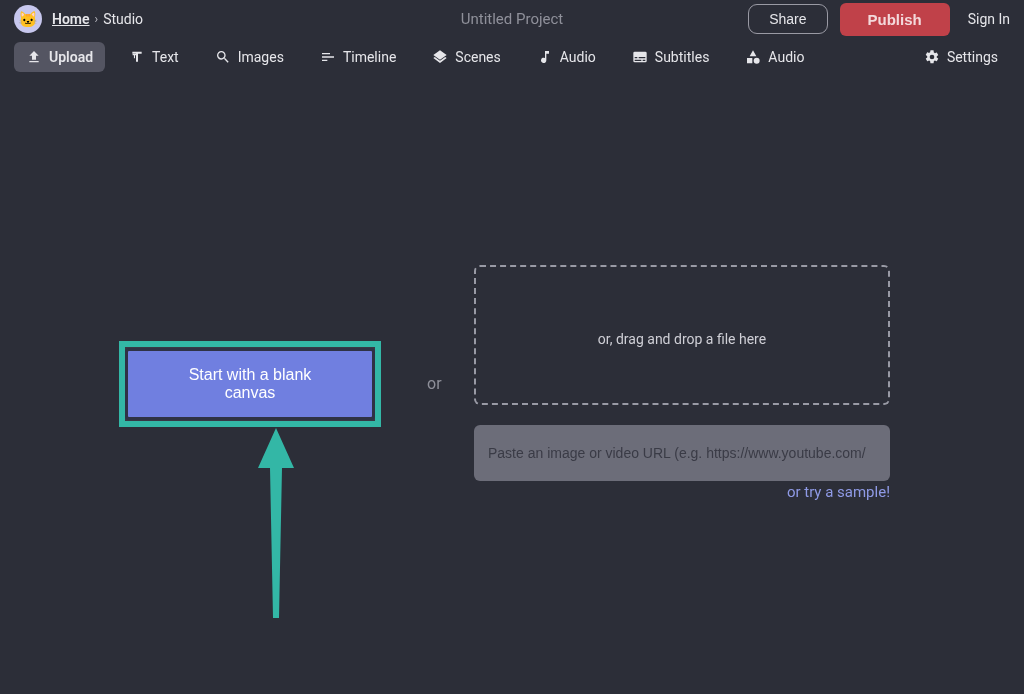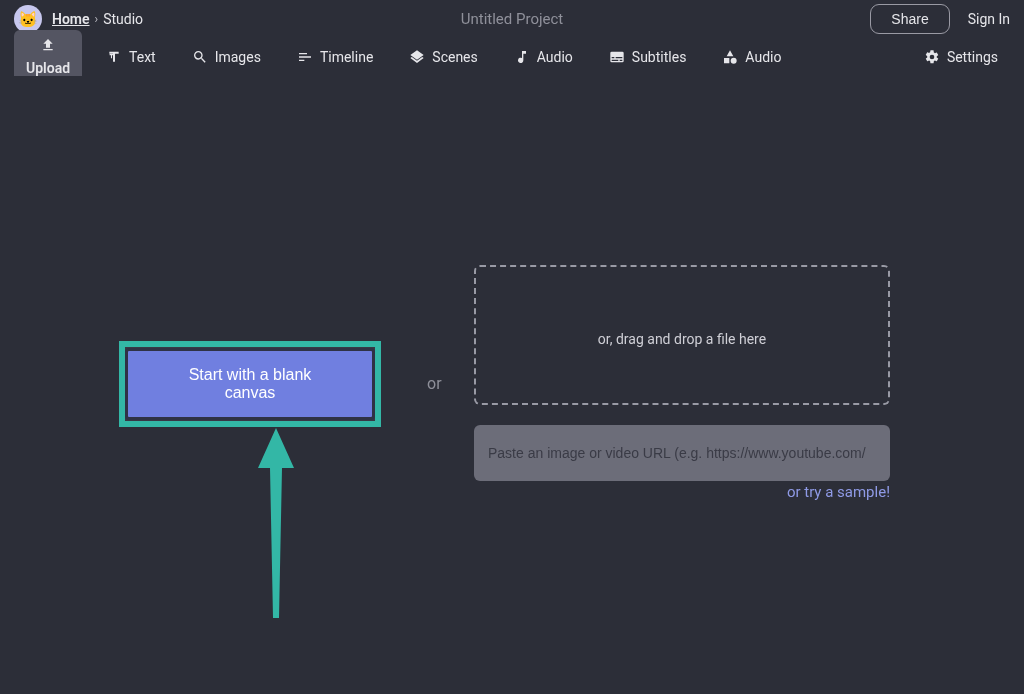--- a/index.html
+++ b/index.html
@@ -98,21 +98,20 @@
       padding: 7px 12px;
       margin-right: 12px;
       border-radius: 6px;
       font-size: 14px;
       color: #e6e6ea;
       cursor: pointer;
     }
     .tool.active {
       background: #545562;
       font-weight: 600;
-      flex-direction: column;
     }
     .tool .ico { display: inline-flex; }
     .tool svg { width: 16px; height: 16px; fill: #e6e6ea; }
     .spacer { flex: 1; }
     .canvas {
       position: relative;
       width: 100%;
       height: calc(694px - 76px);
       background: #2c2e38;
     }
@@ -209,20 +208,21 @@
 <div class="topbar">
   <div class="logo">🐱</div>
   <div class="breadcrumb">
     <a href="#">Home</a>
     <span class="chev">›</span>
     <span>Studio</span>
   </div>
   <div class="project-title">Untitled Project</div>
   <div class="top-actions">
     <button class="btn-share">Share</button>
+    <button class="btn-publish">Publish</button>
     <span class="signin">Sign In</span>
   </div>
 </div>
 
 <div class="toolbar">
   <div class="tool active">
     <span class="ico">
         <svg viewBox="0 0 24 24">
           <path d="M9 16h6v-6h4l-7-7-7 7h4v6zm-4 2h14v2H5v-2z"></path>
         </svg>

